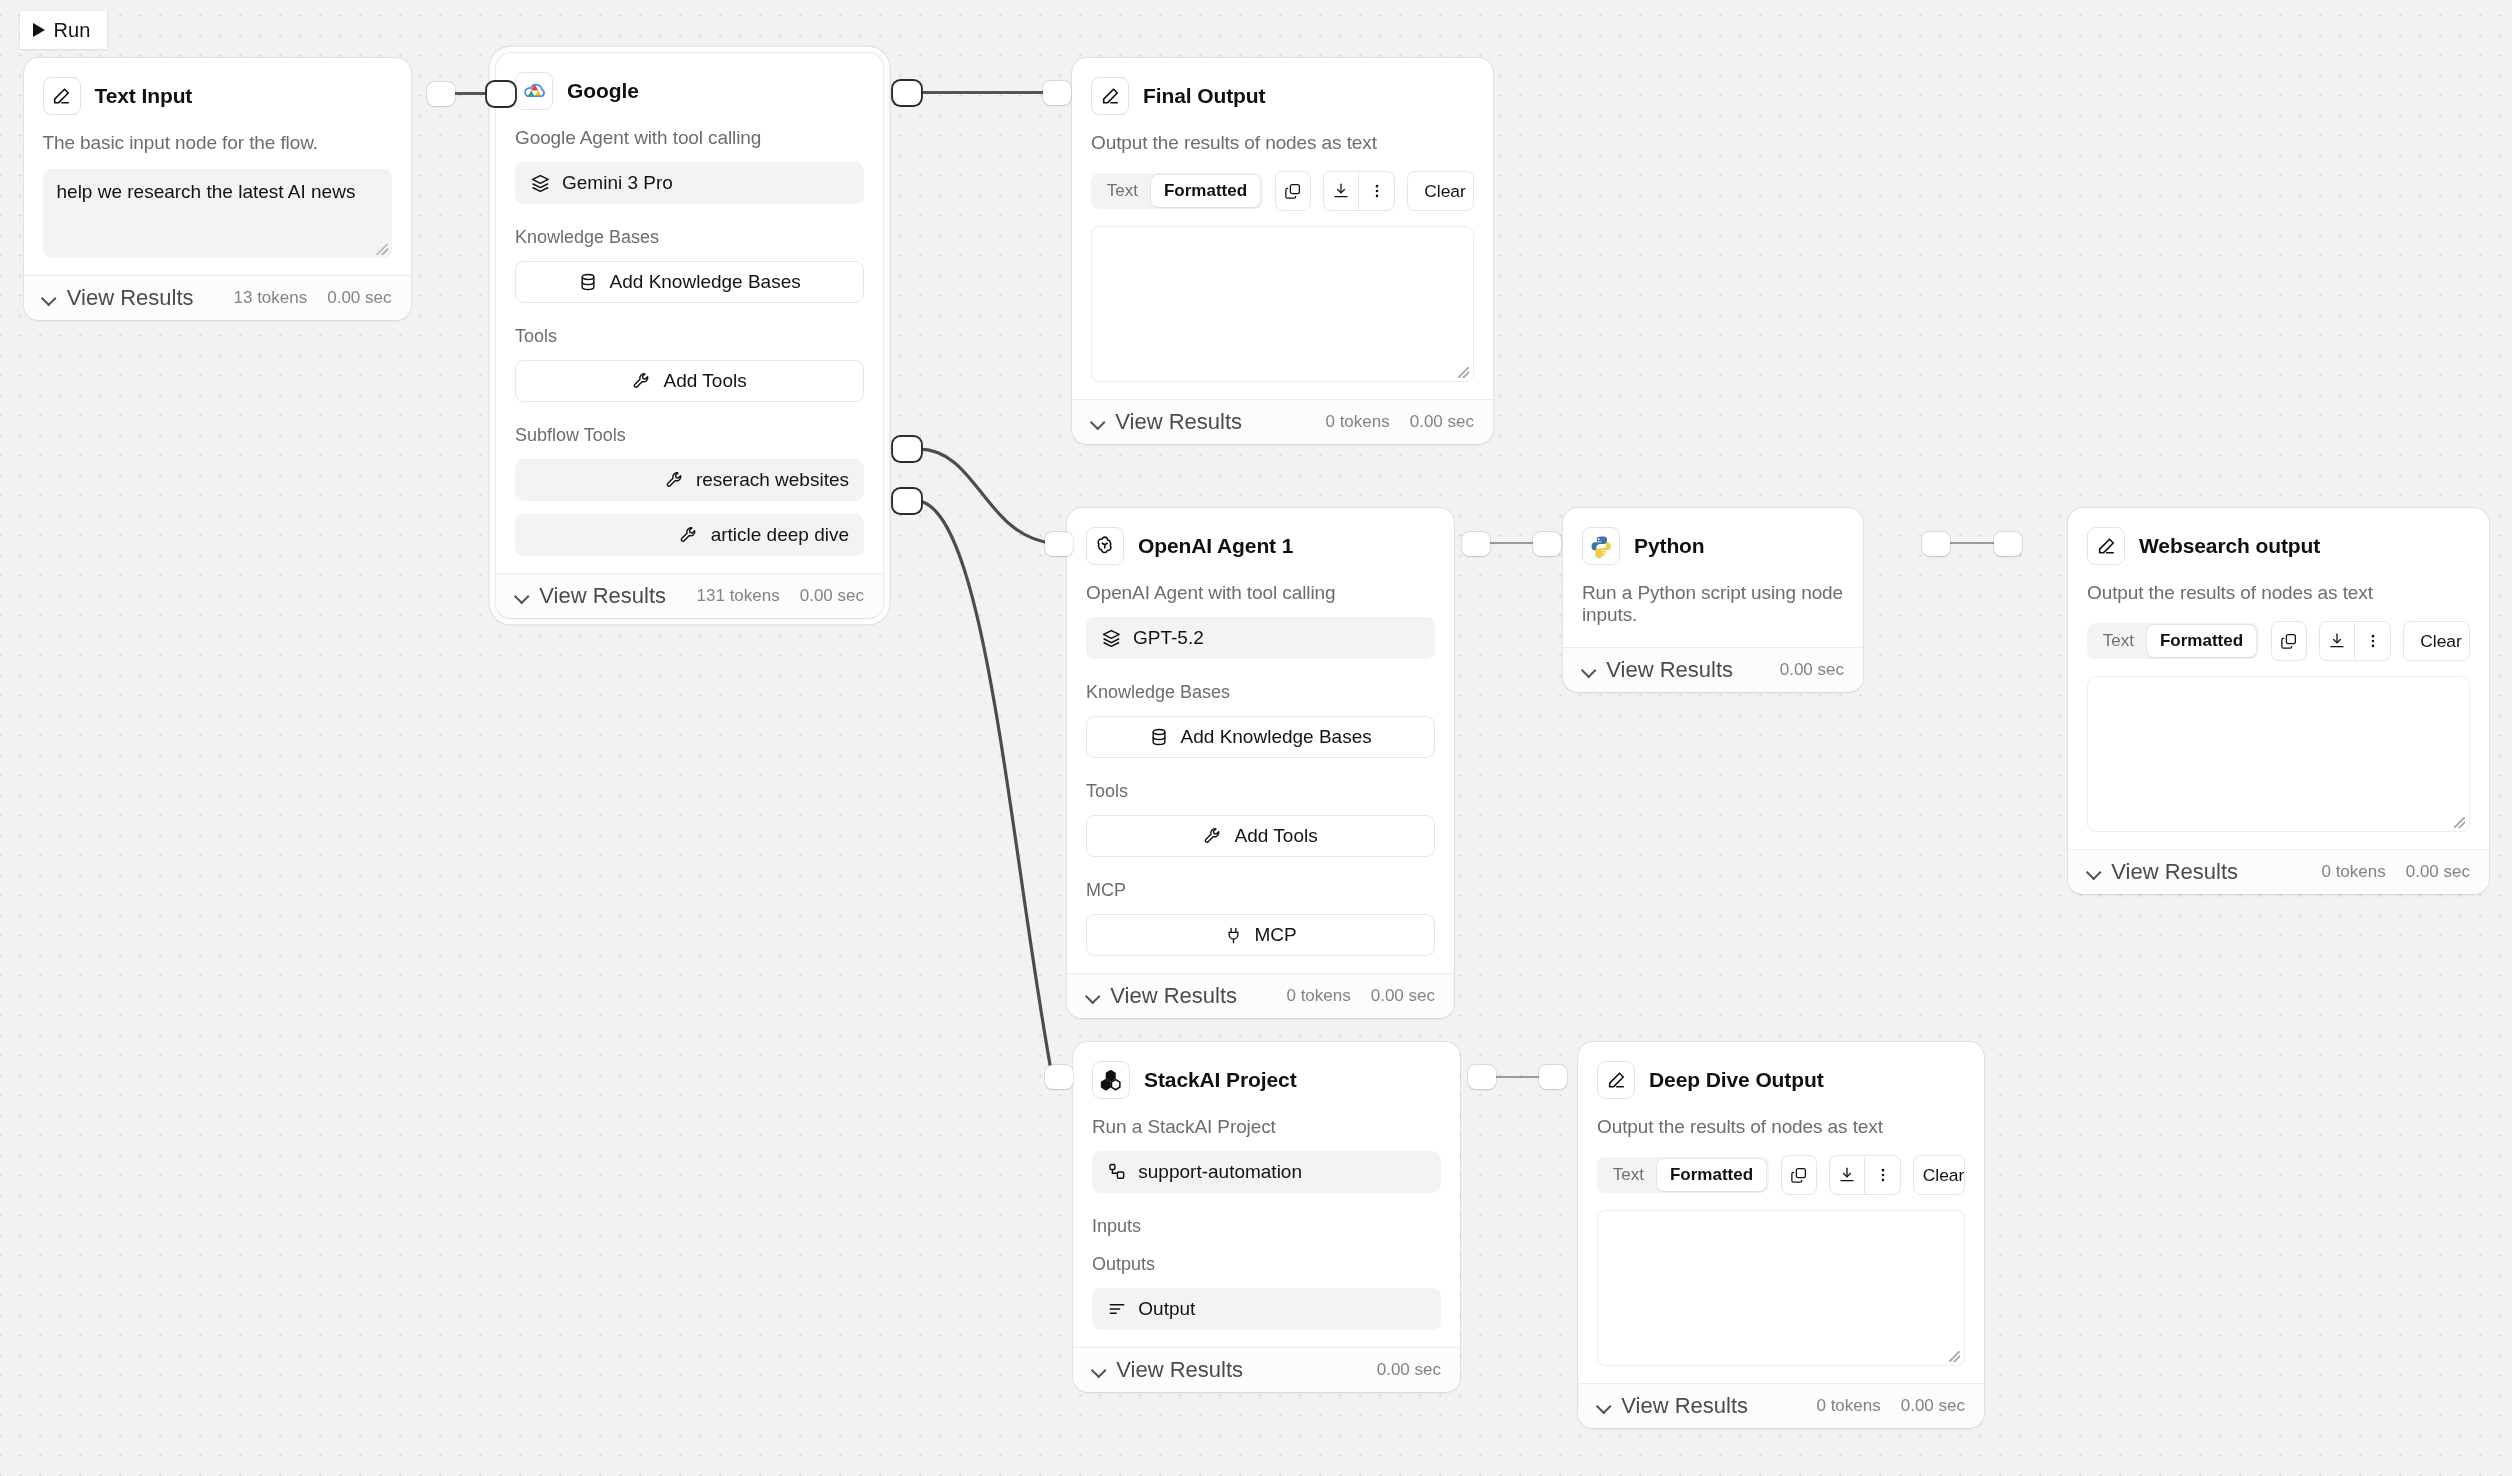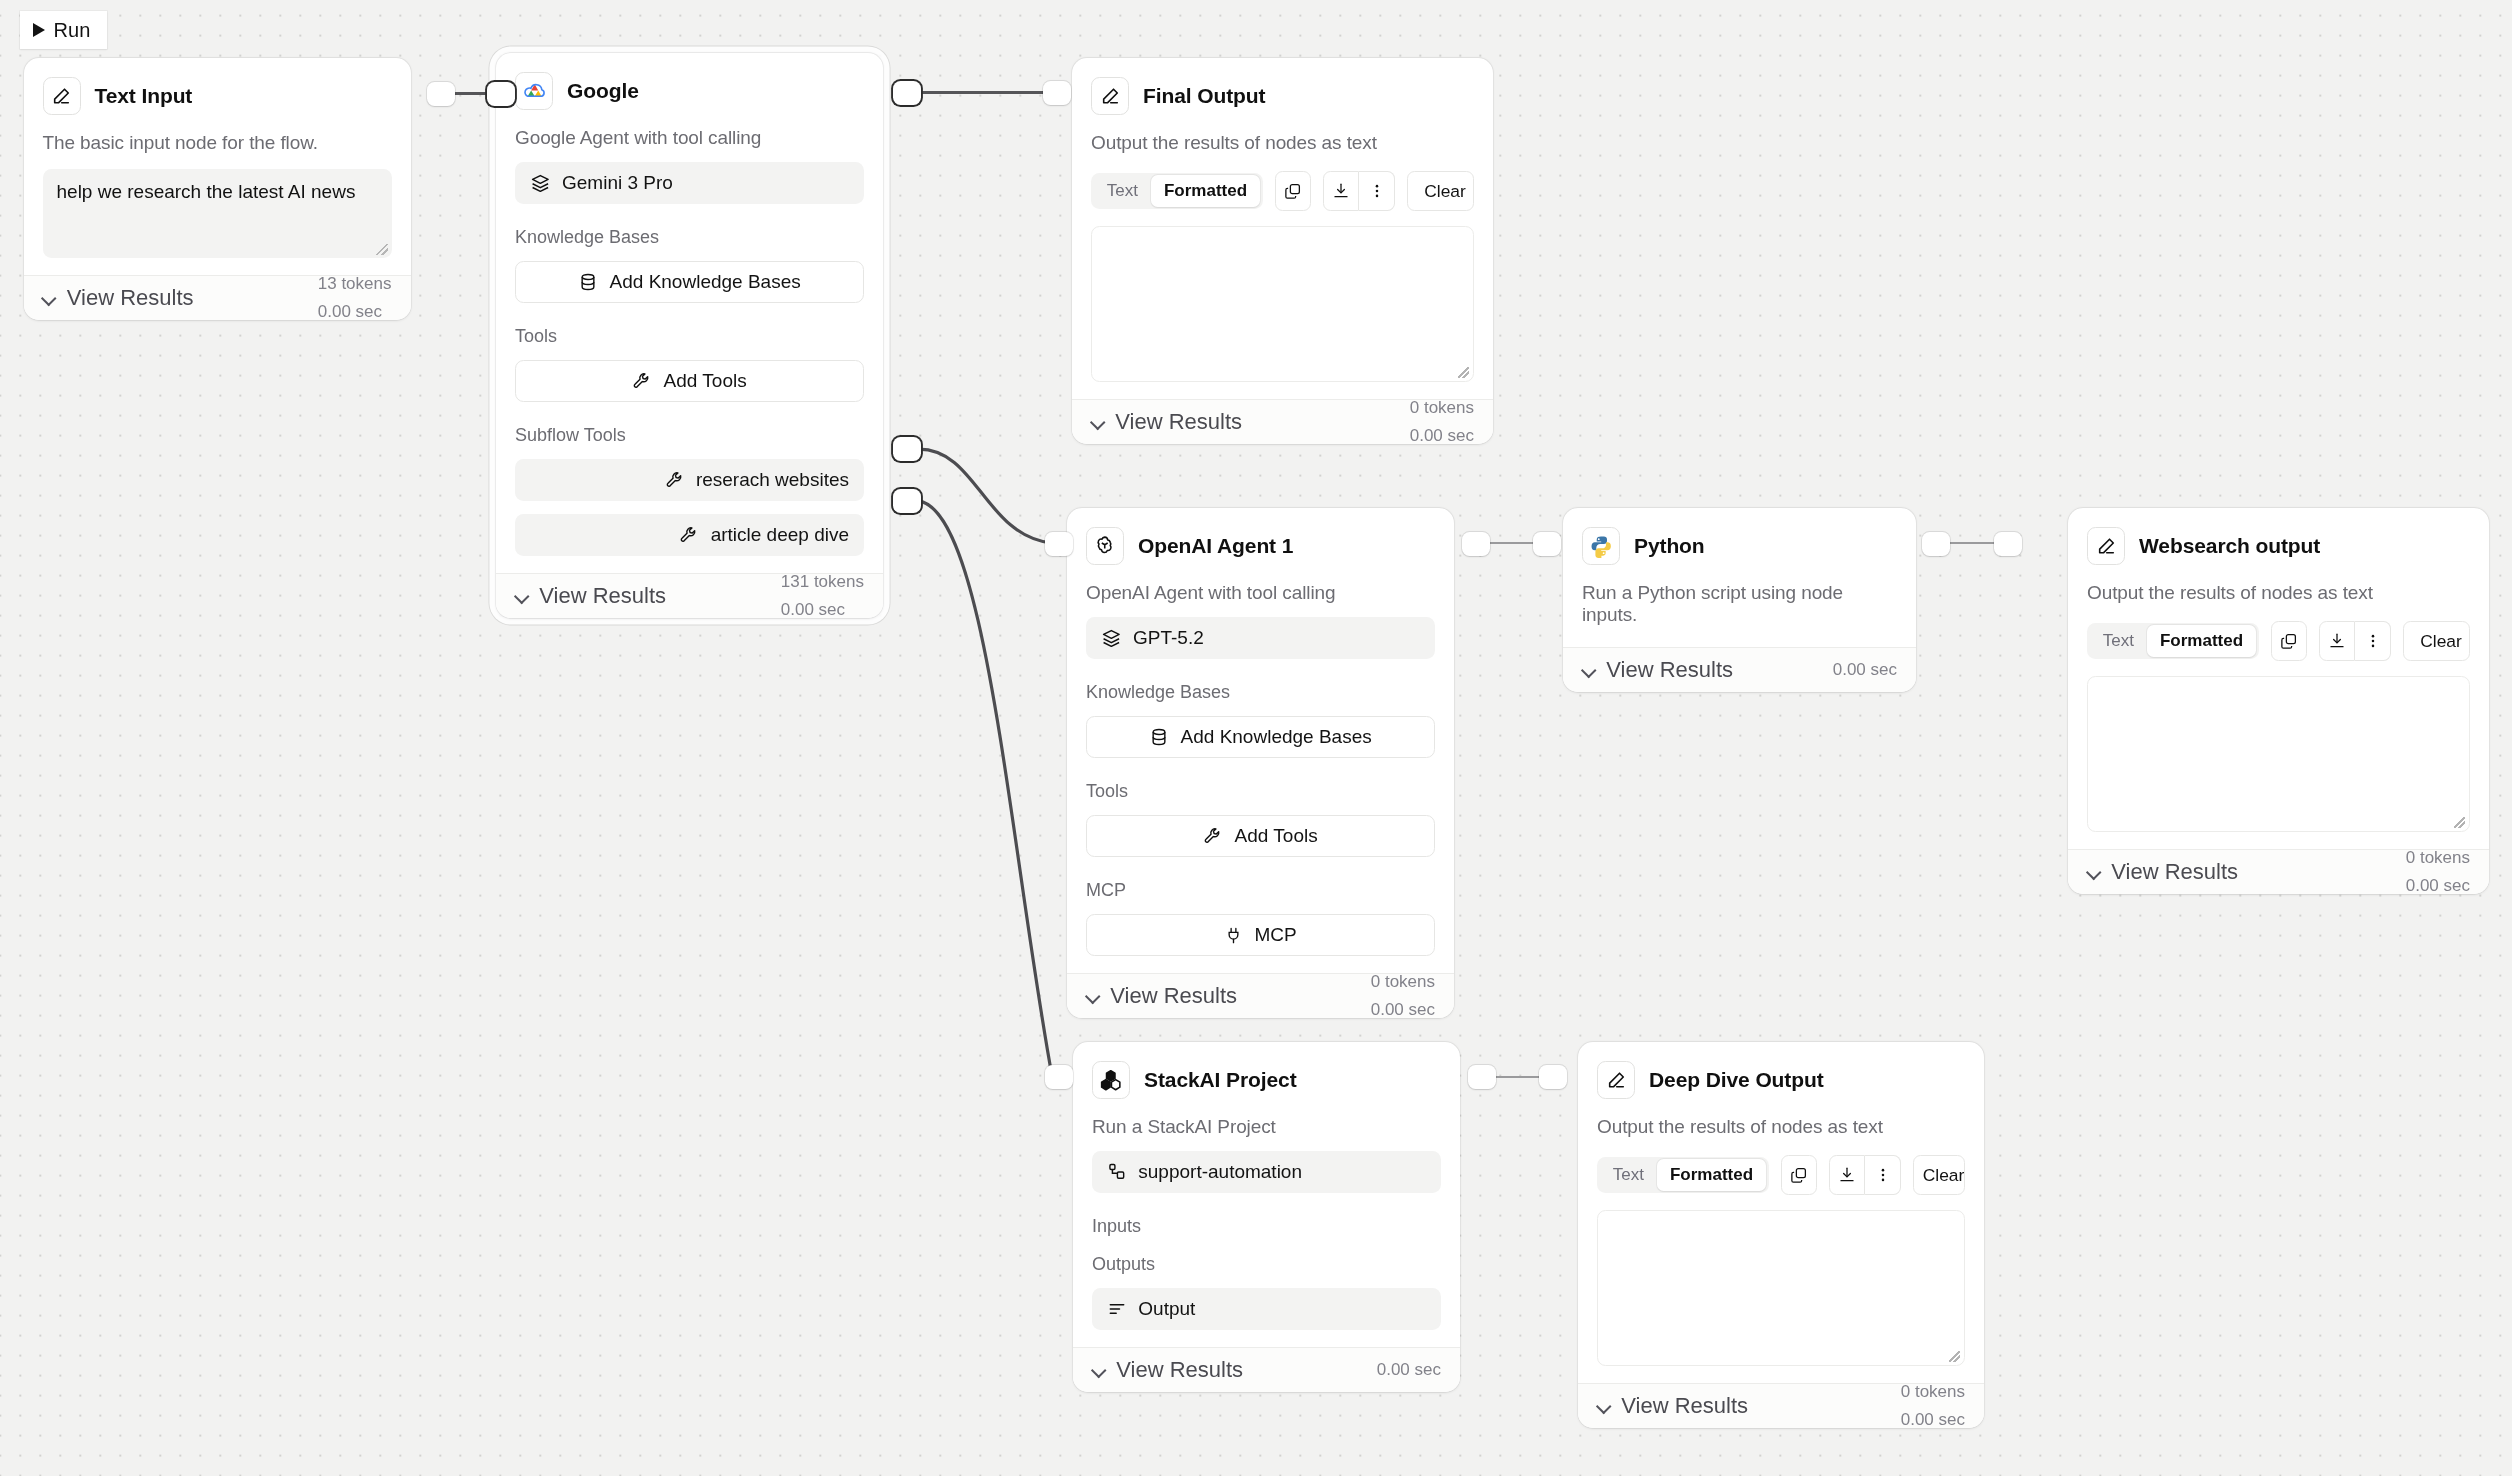--- a/index.html
+++ b/index.html
@@ -92,21 +92,21 @@
   }
   .foot-left { display: flex; align-items: center; gap: 10.3px; cursor: pointer; }
   .foot-left .lbl { font-size: 22px; color: #4a4a50; }
   .chev { width: 14px; height: 14px; position: relative; flex: 0 0 auto; }
   .chev::before {
     content: ""; position: absolute; left: 0.9px; top: 1.9px;
     width: 9.4px; height: 9.4px;
     border-right: 2px solid #52525a; border-bottom: 2px solid #52525a;
     transform: rotate(45deg);
   }
-  .foot-right { display: flex; gap: 8px; flex-direction: column; }
+  .foot-right { display: flex; gap: 20px; }
   .foot-right span { font-size: 17px; color: #82828a; }
 
   
   .out-toolbar { display: flex; align-items: center; gap: 12.2px; margin-top: 17px; }
   .seg {
     display: flex; align-items: center;
     background: #f3f3f2; border-radius: 8.5px; padding: 2.8px;
   }
   .seg .opt {
     font-size: 17px; padding: 5.6px 13px; border-radius: 6.6px;
@@ -422,21 +422,21 @@
         <span>0 tokens</span>
         <span>0.00 sec</span>
       </div>
     </div>
   </div>
 
   <div class="handle" style="left:1462px; top:532px;"></div>
   <div class="stub light" style="left:1488px; top:542px; width:49px;"></div>
   <div class="handle" style="left:1533px; top:532px;"></div>
 
-  <div class="node" style="left:1563px; top:508px; width:353px;">
+  <div class="node" style="left:1563px; top:508px; width:300px;">
     <div class="node-body" style="padding-bottom:20.7px;">
       <div class="node-head">
         <div class="node-icon">
           <svg width="24.4" height="24.4" viewBox="0 0 24 24">
             <path d="M11.8 2.5c-2.3 0-4.2.7-4.2 2.6v2.2h4.4v.7H5.8c-1.9 0-3.3 1.3-3.3 4s1 4 3.3 4h1.4v-2.5c0-2.2 1.8-3.6 3.8-3.6h3.7c1.7 0 3-1.3 3-3V5.1c0-1.7-1.3-2.4-3-2.6h-2.9zM9.6 4.2a.9.9 0 1 1 0 1.8.9.9 0 0 1 0-1.8z" fill="#3b76a8"></path>
             <path d="M12.2 21.5c2.3 0 4.2-.7 4.2-2.6v-2.2H12v-.7h6.2c1.9 0 3.3-1.3 3.3-4s-1-4-3.3-4h-1.4v2.5c0 2.2-1.8 3.6-3.8 3.6H9.3c-1.7 0-3 1.3-3 3v3.8c0 1.7 1.3 2.4 3 2.6h2.9zm2.2-1.7a.9.9 0 1 1 0-1.8.9.9 0 0 1 0 1.8z" fill="#f4cb46"></path>
           </svg>
         </div>
         <div class="node-title">Python</div>
       </div>

